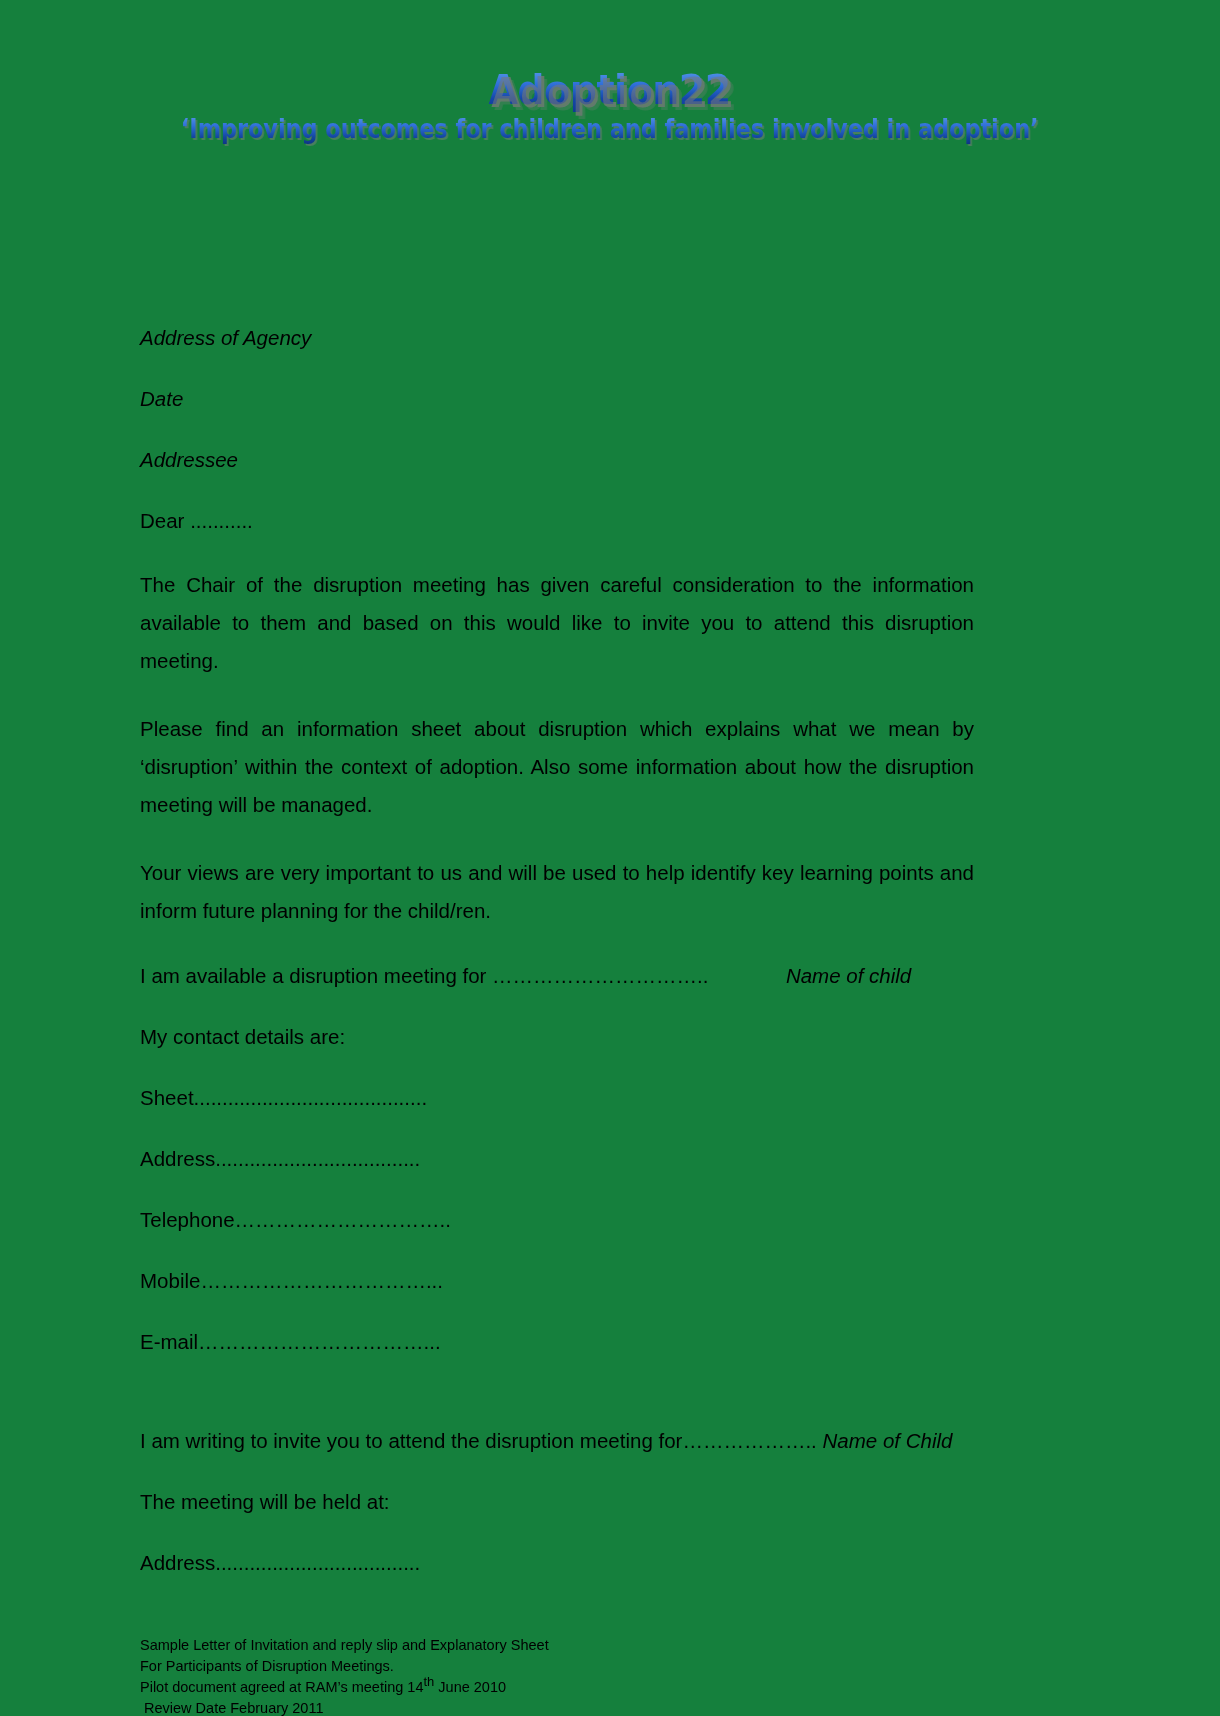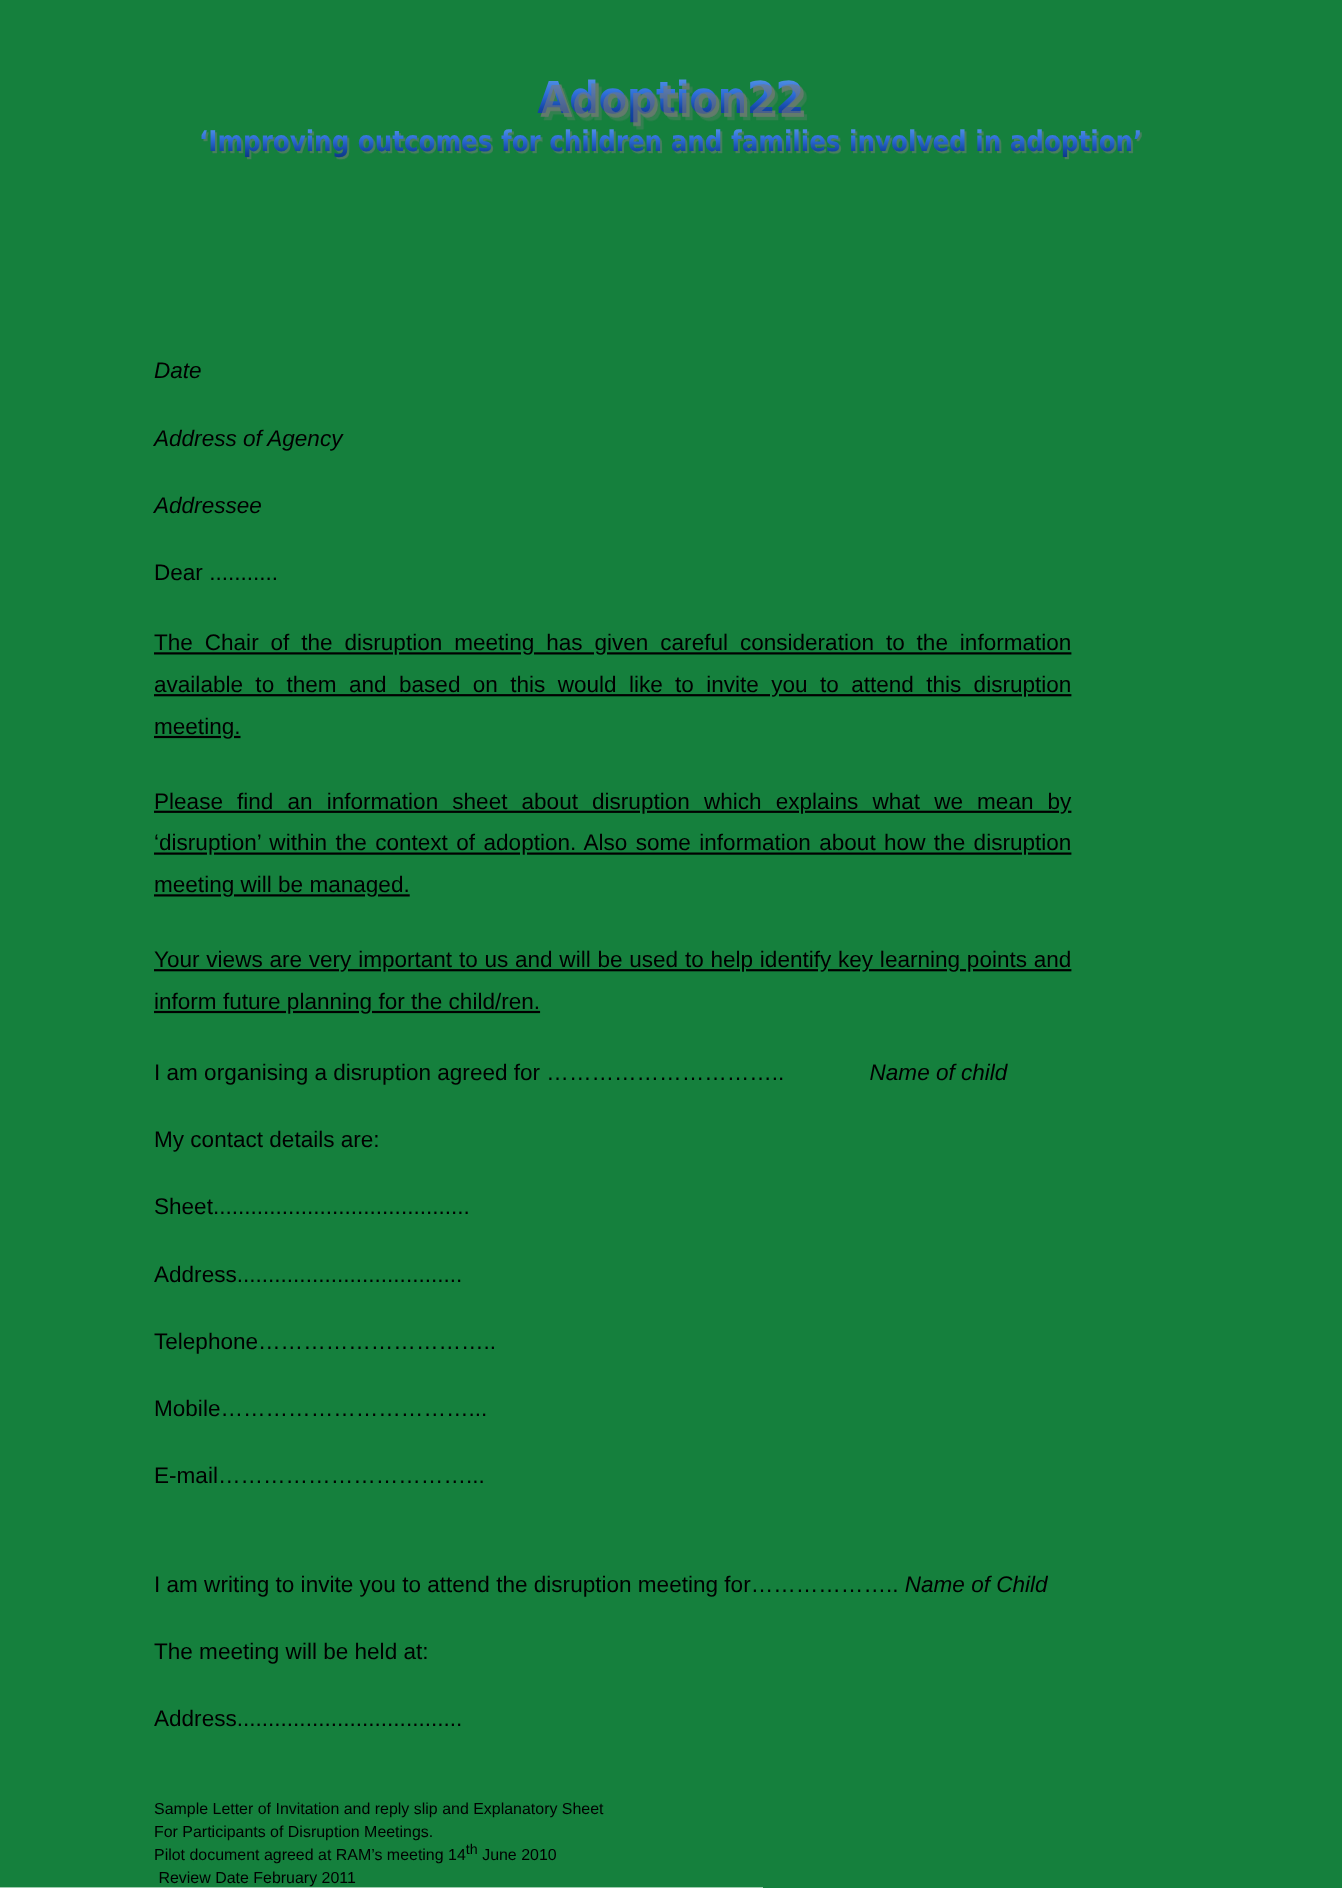--- a/index.html
+++ b/index.html
@@ -84,21 +84,20 @@
   }
 
   .content p {
     margin: 0 0 30px 0;
   }
   .justified {
     text-align: justify;
     text-justify: inter-word;
     line-height: 38px;
     margin-bottom: 23px;
-    text-decoration: underline;
   }
   .ital {
     font-style: italic;
   }
   .line-italic {
     font-style: italic;
     margin: 0 0 32px 0;
   }
   .tight {
     margin: 0;
@@ -134,36 +133,36 @@
 <div class="page">
 
   <div class="logo-block">
     <div class="logo-title">Adoption22</div>
     <div class="logo-sub">‘Improving outcomes for children and families involved in adoption’</div>
   </div>
 
 
   <div class="content">
 
+    <p class="line-italic">Address of Agency</p>
+
     <p class="line-italic">Date</p>
-
-    <p class="line-italic">Address of Agency</p>
 
     <p class="line-italic">Addressee</p>
 
     <p>Dear ...........</p>
 
     <p class="justified">The Chair of the disruption meeting has given careful consideration to the information available to them and based on this would like to invite you to attend this disruption meeting.</p>
 
     <p class="justified">Please find an information sheet about disruption which explains what we mean by ‘disruption’ within the context of adoption. Also some information about how the disruption meeting will be managed.</p>
 
     <p class="justified">Your views are very important to us and will be used to help identify key learning points and inform future planning for the child/ren.</p>
 
     <p>
-      <span>I am organising a disruption agreed for …………………………..</span>
+      <span>I am available a disruption meeting for …………………………..</span>
       <span class="tabgap"></span>
       <span class="ital">Name of child</span>
     </p>
 
     <div>
       <p class="tight">My contact details are:</p>
       <p class="tight">Sheet.........................................</p>
       <p class="tight">Address....................................</p>
       <p class="tight">Telephone…………………………..</p>
       <p class="tight">Mobile……………………………...</p>

